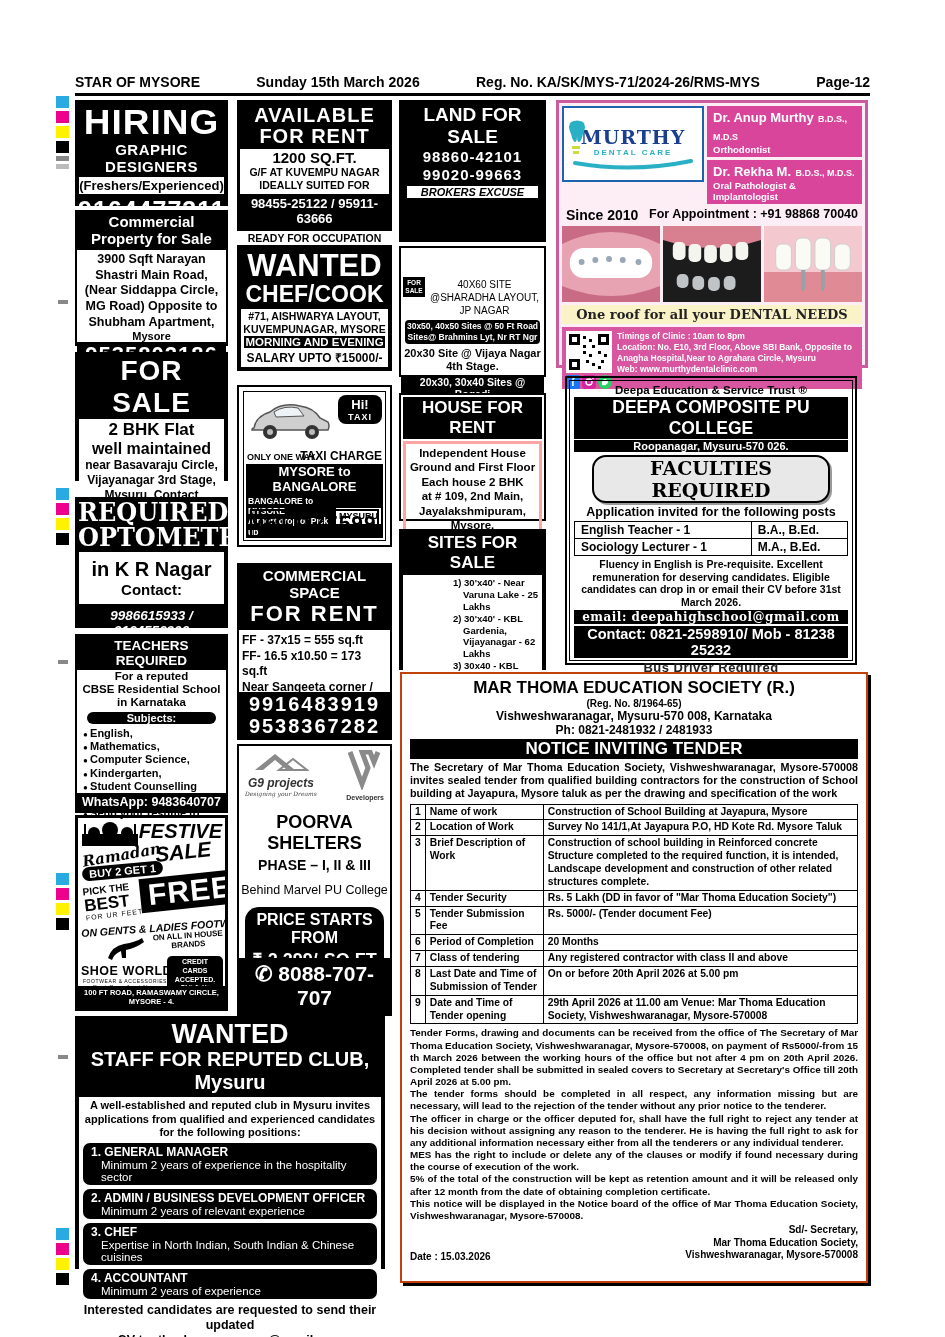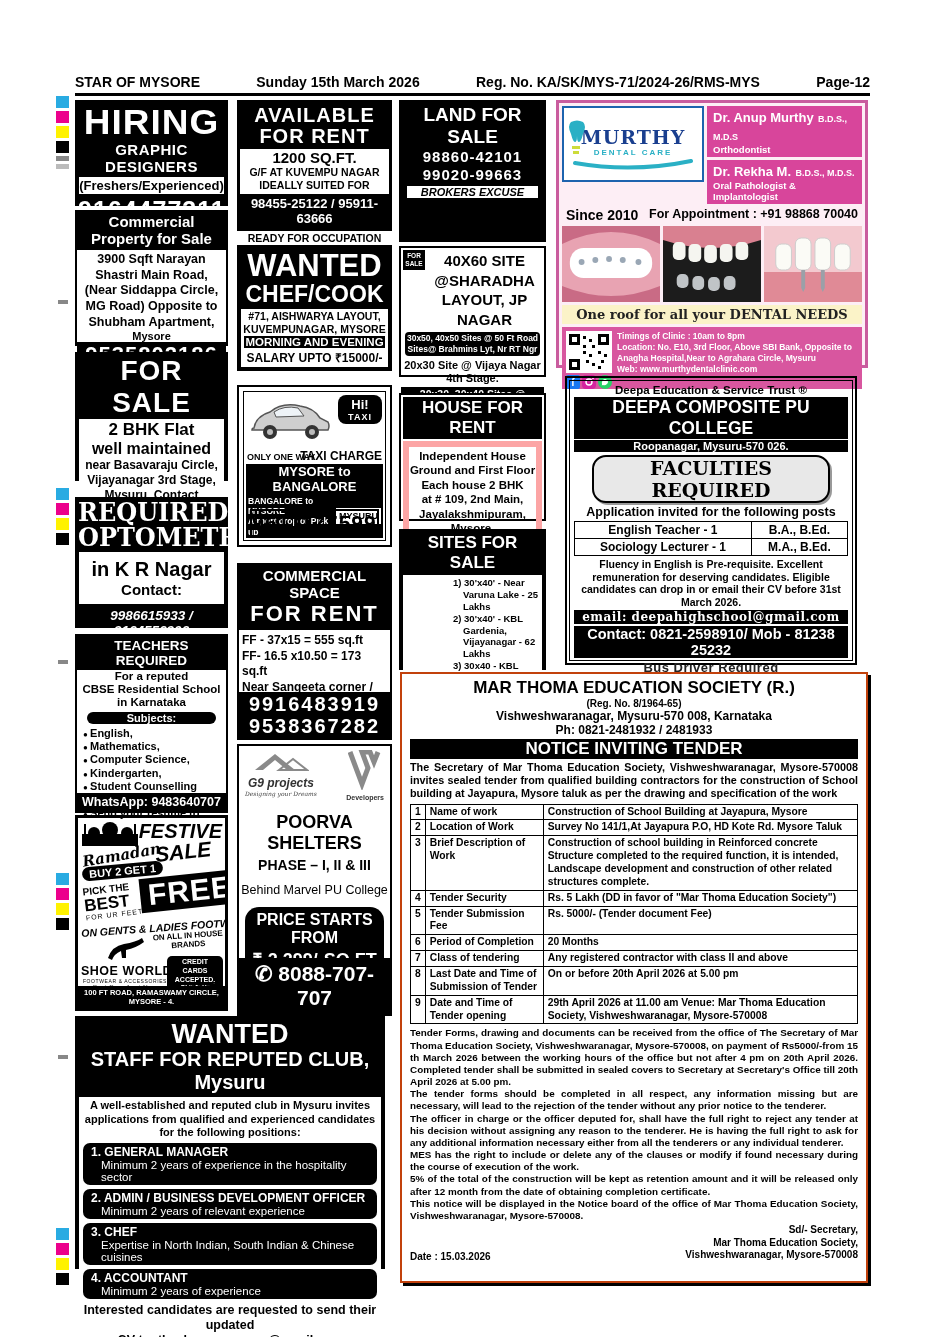--- a/index.html
+++ b/index.html
@@ -152,33 +152,33 @@
   .land-body { background:#fff; color:#000; margin-top:1px; }
   .land-sq { font-weight:bold; font-size:15px; }
   .land-b { font-weight:bold; font-size:12px; line-height:1.2; }
   .land-int { font-weight:bold; font-style:italic; font-size:10.5px; border-top:1px solid #000; }
   .land-ph { font-weight:bold; font-size:15px; letter-spacing:1px; line-height:1.2; }
   .land-brok { background:#fff; color:#000; font-weight:bold; font-style:italic; font-size:11px; margin:1px 3px; border:1px solid #000; }
 
   .prak { left:399px; top:246px; width:147px; height:131px; border:2px solid #000; font-size:0; }
   .prak-top { position:relative; }
   .prak-fs { position:absolute; left:2px; top:2px; background:#000; color:#fff; font-weight:bold; font-size:6.5px; width:22px; line-height:1.2; padding:2px 1px; }
-  .prak-l1 { font-weight:bold; font-size:15px; padding:3px 0 2px 24px; line-height:1.3; }
+  .prak-l1 { font-weight:normal; font-size:10px; padding:3px 0 2px 24px; line-height:1.3;margin-top:27px; }
   .prak-box1 { background:#000; color:#fff; font-weight:bold; font-size:8.5px; margin:1px 4px; border-radius:4px; padding:1px 0; line-height:1.3; }
   .prak-l2 { font-weight:bold; font-size:11px; line-height:1.2; padding:2px 0; }
   .prak-bar1 { background:#000; color:#fff; font-weight:bold; font-size:10.5px; padding:1px 0; }
   .prak-cols { display:flex; border-bottom:1px solid #000; }
   .prak-cols .pc { flex:1; font-weight:bold; font-size:9px; padding:2px; line-height:1.25; }
   .prak-cols .pc:first-child { border-right:2px solid #000; text-align:left; font-family:"DejaVu Serif", serif; }
   .prak-bar2 { background:#000; color:#fff; font-weight:bold; font-size:8.5px; letter-spacing:3px; padding:1px 0; }
   .prak-ph { font-weight:bold; font-size:12.5px; padding:1px 0; }
 
   .house { left:399px; top:393px; width:147px; height:128px; border:2px solid #000; padding:2px; }
   .house-t { background:#000; color:#fff; font-weight:bold; font-size:17px; padding:1px 0; }
-  .house-b { font-weight:bold; font-size:11.5px; line-height:1.25; border:6px solid #fca5a5; margin-top:2px; padding:2px 0; }
+  .house-b { font-weight:bold; font-size:11.5px; line-height:1.25; border:3px solid #fca5a5; margin-top:2px; padding:2px 0; }
   .house-ph { background:#000; color:#fff; font-weight:bold; font-size:14px; margin-top:2px; padding:1px 0; }
   .house-brok { font-weight:bold; font-style:italic; font-size:11px; border:1px solid #000; margin-top:2px; }
 
   .sites { left:399px; top:529px; width:147px; height:141px; background:#000; color:#fff; border:2px solid #000; padding:2px; }
   .sites-t { font-weight:bold; font-size:17px; letter-spacing:0; }
   .sites-body { background:#fff; color:#000; margin-top:2px; text-align:left; padding:2px 2px; }
   .sites-body div { font-weight:bold; font-size:9.5px; line-height:1.25; padding-left:10px; text-indent:-10px;margin-left:48px; }
   .sites-ph { font-weight:bold; font-size:16px; padding:1px 0; }
 
   
@@ -204,21 +204,21 @@
   .dental-social { display:flex; gap:2px; margin-top:2px; }
   .dental-info { color:#fff; text-align:left; font-size:8.5px; font-weight:bold; line-height:1.3; }
 
   
   .deepa { left:565px; top:376px; width:292px; height:289px; border:2px solid #000; outline:1px solid #000; outline-offset:-5px; padding:6px 7px; }
   .deepa-trust { font-weight:bold; font-size:11.5px; text-align:center; }
   .deepa-name { background:#000; color:#fff; font-weight:bold; font-size:17.5px; text-align:center; margin-top:1px; }
   .deepa-addr { background:#000; color:#fff; font-weight:bold; font-size:11px; text-align:center; margin-top:1px; }
   .deepa-fac { font-family:"DejaVu Serif", serif; font-weight:bold; font-size:19px; text-align:center; border:2px solid #000; border-radius:14px; background:#e8e8e8; margin:3px 18px 0; box-shadow:2px 2px 0 #999; }
   .deepa-apply { font-weight:bold; font-size:12.5px; text-align:center; margin-top:2px; }
-  .deepa-table { width:100%; border-collapse:collapse; margin-top:2px;text-align:center; }
+  .deepa-table { width:100%; border-collapse:collapse; margin-top:2px; }
   .deepa-table td { border:1px solid #000; font-weight:bold; font-size:12px; padding:1px 6px; }
   .deepa-note { font-weight:bold; font-size:10.5px; text-align:center; line-height:1.2; margin-top:2px; }
   .deepa-email { background:#000; color:#fff; font-family:"DejaVu Serif", serif; font-weight:bold; font-size:12px; text-align:center; margin-top:2px; letter-spacing:.5px; }
   .deepa-contact { background:#000; color:#fff; font-weight:bold; font-size:14.5px; text-align:center; margin-top:2px; }
   .deepa-bus1 { font-weight:bold; font-size:13px; text-align:center; letter-spacing:.5px; margin-top:2px; color:#222; }
   .deepa-bus2 { font-weight:bold; font-size:11.5px; text-align:center; color:#222; }
   .deepa-adm { border:2px solid #555; border-radius:10px; background:#ddd; text-align:center; margin:3px 4px 0; font-family:"DejaVu Serif", serif; padding:1px 0; }
   .deepa-adm .a1 { font-weight:bold; font-size:12px; }
   .deepa-adm .a2 { font-weight:bold; font-size:13px; letter-spacing:1px; }
   .deepa-adm .a3 { font-weight:bold; font-size:11px; }

